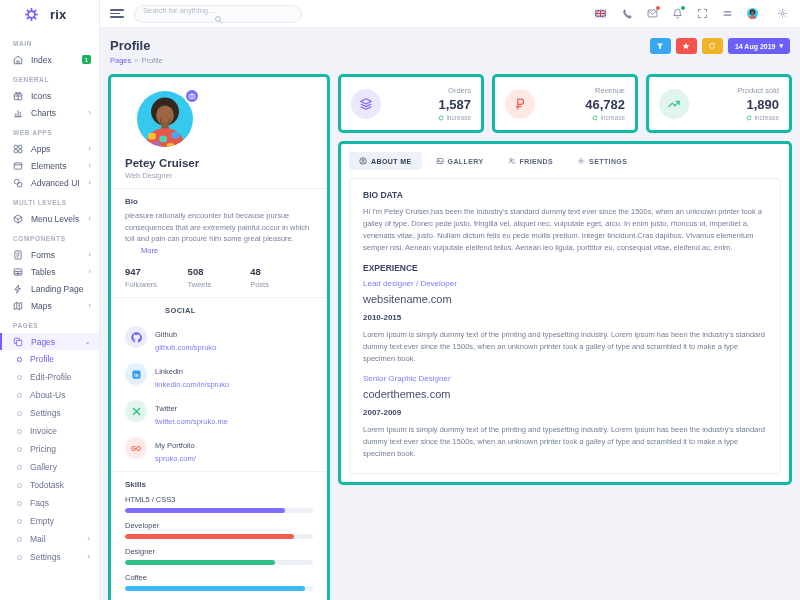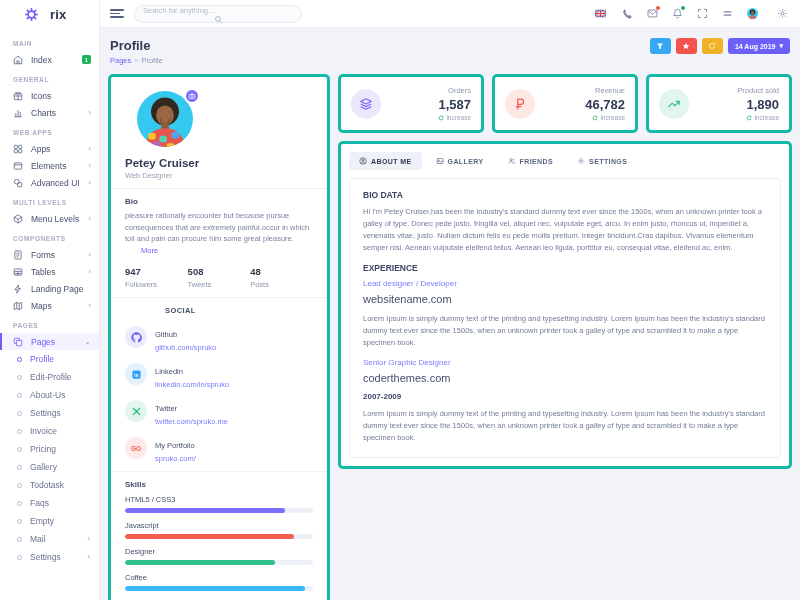--- a/index.html
+++ b/index.html
@@ -494,21 +494,21 @@
         </div>
         <div class="hr"></div>
         <div class="lbl">Skills</div>
         <div class="skill">
           <div class="skill-name">HTML5 / CSS3</div>
           <div class="track">
               <div class="fill" style="width: 85%; background: rgb(125, 111, 253);"></div>
             </div>
         </div>
         <div class="skill">
-          <div class="skill-name">Javascript</div>
+          <div class="skill-name">Developer</div>
           <div class="track">
               <div class="fill" style="width: 90%; background: rgb(245, 93, 78);"></div>
             </div>
         </div>
         <div class="skill">
           <div class="skill-name">Designer</div>
           <div class="track">
               <div class="fill" style="width: 80%; background: rgb(47, 192, 137);"></div>
             </div>
         </div>
@@ -607,20 +607,21 @@
                 </svg>
                 <span>SETTINGS</span>
               </button>
           </div>
           <div class="tab-content">
             <div class="tc-h">BIO DATA</div>
             <p class="tc-p">Hi I'm Petey Cruiser,has been the industry's standard dummy text ever since the 1500s, when an unknown printer took a galley of type. Donec pede justo, fringilla vel, aliquet nec, vulputate eget, arcu. In enim justo, rhoncus ut, imperdiet a, venenatis vitae, justo. Nullam dictum felis eu pede mollis pretium. Integer tincidunt.Cras dapibus. Vivamus elementum semper nisi. Aenean vulputate eleifend tellus. Aenean leo ligula, porttitor eu, consequat vitae, eleifend ac, enim.</p>
             <div class="tc-h">EXPERIENCE</div>
             <div class="exp-role">Lead designer / Developer</div>
             <div class="exp-site">websitename.com</div>
+            <div class="exp-period">2010-2015</div>
             <p class="tc-p">Lorem Ipsum is simply dummy text of the printing and typesetting industry. Lorem Ipsum has been the industry's standard dummy text ever since the 1500s, when an unknown printer took a galley of type and scrambled it to make a type specimen book.</p>
             <div class="exp-role">Senior Graphic Designer</div>
             <div class="exp-site">coderthemes.com</div>
             <div class="exp-period">2007-2009</div>
             <p class="tc-p" style="margin-bottom:0">Lorem Ipsum is simply dummy text of the printing and typesetting industry. Lorem Ipsum has been the industry's standard dummy text ever since the 1500s, when an unknown printer took a galley of type and scrambled it to make a type specimen book.</p>
           </div>
         </div>
       </div>
     </div>
   </div>

